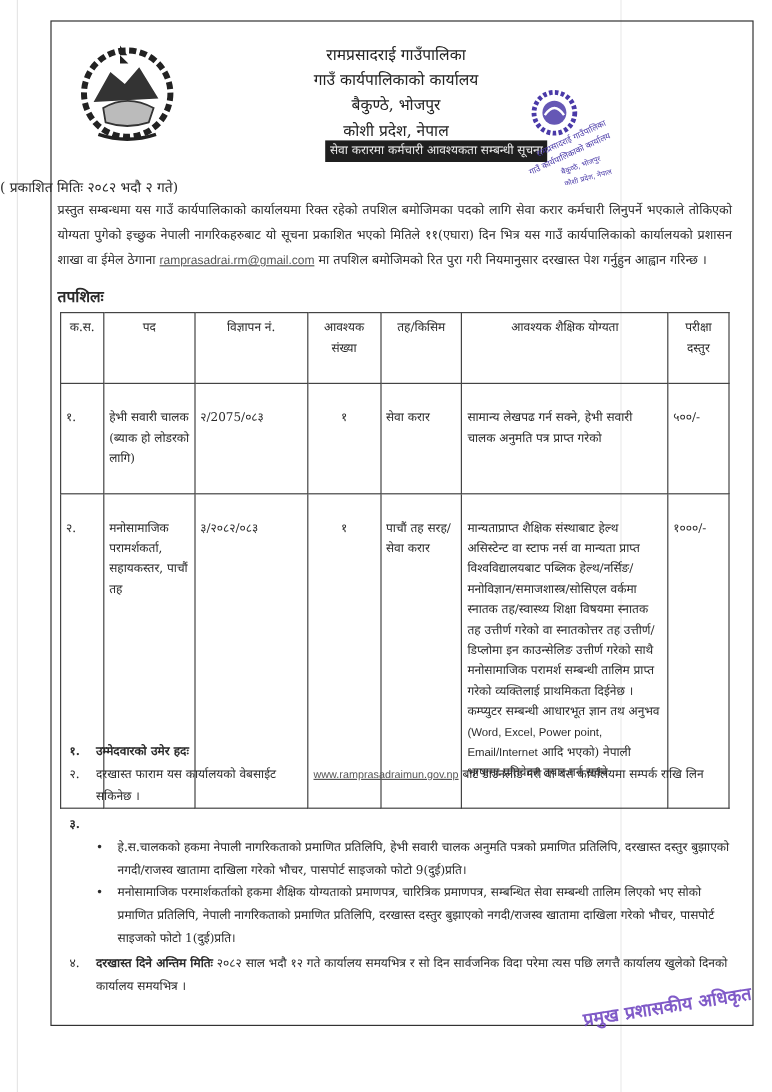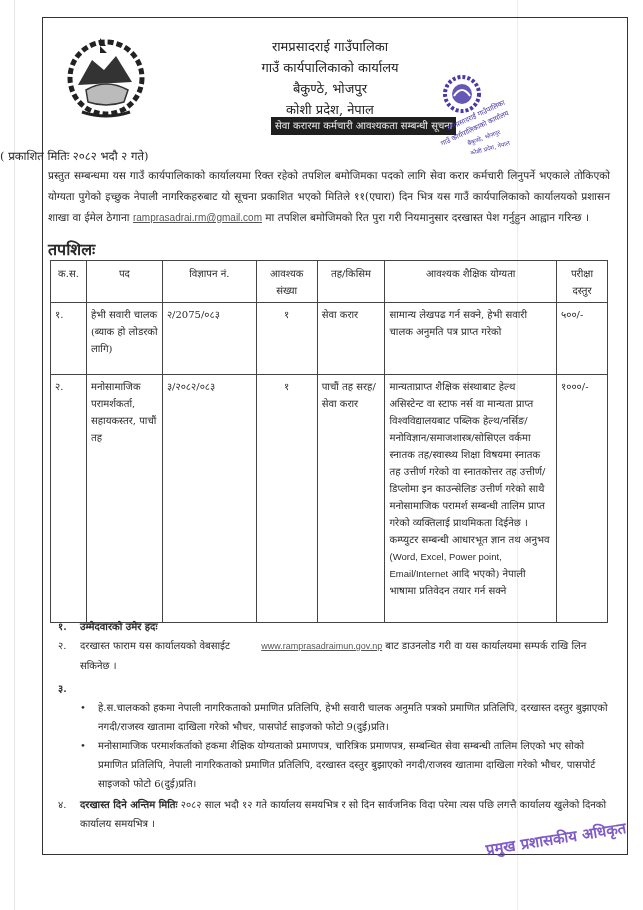--- a/index.html
+++ b/index.html
@@ -17,26 +17,26 @@
   .header { position:absolute; left:230px; top:36px; width:200px; text-align:center; }
   .header .line { font-size:13px; line-height:21px; color:#222; }
   .banner {
     position:absolute; left:243px; top:117px; background:#1f1f1f; color:#eee;
     font-size:10px; padding:2px 4px; line-height:14px; white-space:nowrap;margin-left:28px;
   }
   .seal { position:absolute; left:428px; top:70px; width:90px; height:84px; }
   .pubdate { position:absolute; left:0; width:643px; top:148px; font-size:11.5px; }
   .intro { position:absolute; left:48px; top:165px; width:562px; font-size:10.5px; line-height:21px; text-align:justify; }
   .intro .email { color:#555; text-decoration:underline; font-family:"Liberation Sans", sans-serif; font-size:10px; }
-  .tapasil { position:absolute; left:48px; top:238px; font-size:16px; font-weight:bold; }
+  .tapasil { position:absolute; left:48px; top:238px; font-size:13px; font-weight:bold; }
   table.posts {
     position:absolute; left:50px; top:260px; width:558px; border-collapse:collapse;
     font-size:10px; line-height:17px;
   }
-  table.posts th, table.posts td { border:1px solid #444; vertical-align:top; padding:3px 4px; }
+  table.posts th, table.posts td { border:1px solid #444; vertical-align:top; padding:20px 4px; }
   table.posts th { font-weight:normal; text-align:center; padding-top:4px; }
   table.posts td.c { text-align:center; }
   .qual-en { font-family:"Liberation Sans", sans-serif; font-size:9.5px; }
   .notes { position:absolute; left:58px; top:617px; width:552px; font-size:10px; line-height:19px; }
   .notes .num-item { display:flex; }
   .notes .num { width:22px; flex:none; }
   .notes .bold { font-weight:bold; }
   .notes ul { margin:0; padding-left:40px; list-style:none; }
   .notes li { position:relative; }
   .notes li::before { content:"•"; position:absolute; left:-18px; }
@@ -145,21 +145,21 @@
     <span class="num">२.</span>
     <span><span>दरखास्त फाराम यस कार्यालयको वेबसाईट</span>
       <span class="web">www.ramprasadraimun.gov.np</span>
       <span>बाट डाउनलोड गरी वा यस कार्यालयमा सम्पर्क राखि लिन सकिनेछ ।</span></span>
   </div>
   <div class="num-item" style="margin-top:4px">
     <span class="num bold">३.</span>
   </div>
   <ul>
     <li>हे.स.चालकको हकमा नेपाली नागरिकताको प्रमाणित प्रतिलिपि, हेभी सवारी चालक अनुमति पत्रको प्रमाणित प्रतिलिपि, दरखास्त दस्तुर बुझाएको नगदी/राजस्व खातामा दाखिला गरेको भौचर, पासपोर्ट साइजको फोटो 9(दुई)प्रति।</li>
-    <li>मनोसामाजिक परमार्शकर्ताको हकमा शैक्षिक योग्यताको प्रमाणपत्र, चारित्रिक प्रमाणपत्र, सम्बन्धित सेवा सम्बन्धी तालिम लिएको भए सोको प्रमाणित प्रतिलिपि, नेपाली नागरिकताको प्रमाणित प्रतिलिपि, दरखास्त दस्तुर बुझाएको नगदी/राजस्व खातामा दाखिला गरेको भौचर, पासपोर्ट साइजको फोटो 6(दुई)प्रति।</li>
+    <li>मनोसामाजिक परमार्शकर्ताको हकमा शैक्षिक योग्यताको प्रमाणपत्र, चारित्रिक प्रमाणपत्र, सम्बन्धित सेवा सम्बन्धी तालिम लिएको भए सोको प्रमाणित प्रतिलिपि, नेपाली नागरिकताको प्रमाणित प्रतिलिपि, दरखास्त दस्तुर बुझाएको नगदी/राजस्व खातामा दाखिला गरेको भौचर, पासपोर्ट साइजको फोटो 1(दुई)प्रति।</li>
   </ul>
   <div class="num-item" style="margin-top:2px">
     <span class="num">४.</span>
     <span><span class="bold">दरखास्त दिने अन्तिम मितिः</span>
       <span>२०८२ साल भदौ १२ गते कार्यालय समयभित्र र सो दिन सार्वजनिक विदा परेमा त्यस पछि लगत्तै कार्यालय खुलेको दिनको कार्यालय समयभित्र ।</span></span>
   </div>
 </div>
 
 <div class="stamp">प्रमुख प्रशासकीय अधिकृत</div>
 

